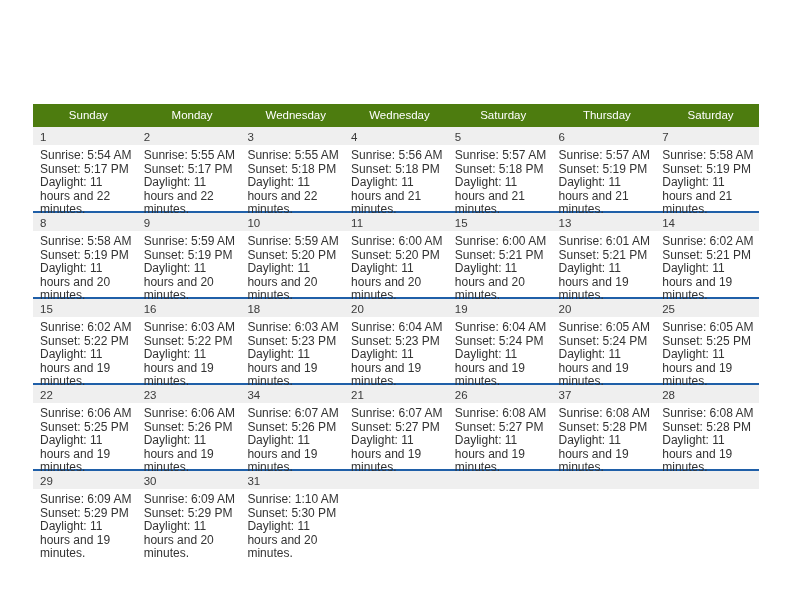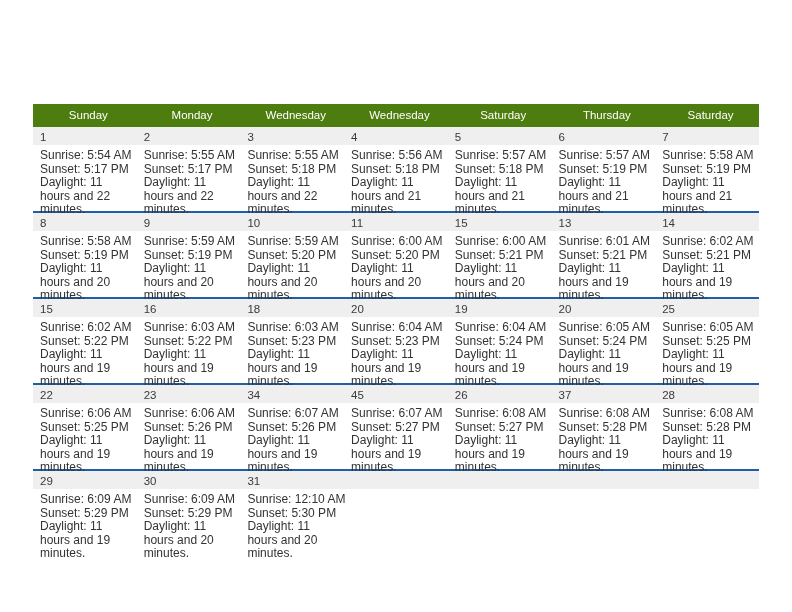--- a/index.html
+++ b/index.html
@@ -420,21 +420,21 @@
             <div class="daynum-band">34</div>
             <div class="details">
               <div>Sunrise: 6:07 AM</div>
               <div>Sunset: 5:26 PM</div>
               <div class="daylight-line">Daylight: 11 hours and 19 minutes.</div>
             </div>
           </div>
         </td>
         <td>
           <div class="cell">
-            <div class="daynum-band">45</div>
+            <div class="daynum-band">21</div>
             <div class="details">
               <div>Sunrise: 6:07 AM</div>
               <div>Sunset: 5:27 PM</div>
               <div class="daylight-line">Daylight: 11 hours and 19 minutes.</div>
             </div>
           </div>
         </td>
         <td>
           <div class="cell">
             <div class="daynum-band">26</div>
@@ -485,21 +485,21 @@
               <div>Sunrise: 6:09 AM</div>
               <div>Sunset: 5:29 PM</div>
               <div class="daylight-line">Daylight: 11 hours and 20 minutes.</div>
             </div>
           </div>
         </td>
         <td>
           <div class="cell">
             <div class="daynum-band">31</div>
             <div class="details">
-              <div>Sunrise: 12:10 AM</div>
+              <div>Sunrise: 1:10 AM</div>
               <div>Sunset: 5:30 PM</div>
               <div class="daylight-line">Daylight: 11 hours and 20 minutes.</div>
             </div>
           </div>
         </td>
         <td>
           <div class="cell empty">
             <div class="daynum-band"></div>
           </div>
         </td>

